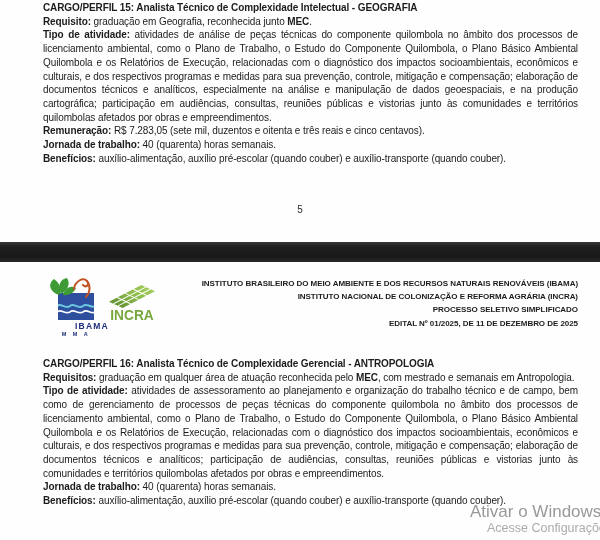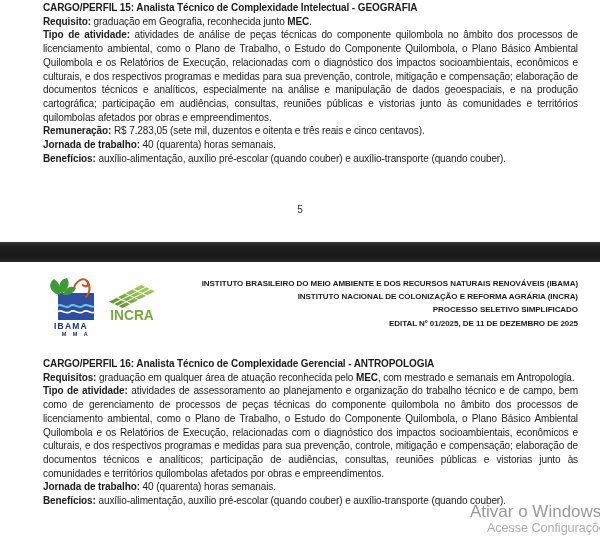--- a/index.html
+++ b/index.html
@@ -35,21 +35,21 @@
 
   
   .doc-header{position:absolute;left:0;top:0;width:600px;height:95px;}
   .header-lines{
     position:absolute;right:22px;top:15px;
     text-align:right;font-size:8px;font-weight:700;line-height:13.2px;
     color:#1b1b1b;white-space:nowrap;letter-spacing:-0.05px;margin-left:28px;
   }
   .ibama-logo{position:absolute;left:45px;top:15px;width:54px;height:62px;}
   .ibama-caption{
-    position:absolute;left:2px;top:44px;width:48px;text-align:center;
+    position:absolute;left:23px;top:44px;width:48px;text-align:center;
     font-size:8.5px;font-weight:700;color:#1d2f7c;letter-spacing:1.2px;
   }
   .ibama-subcaption{
     position:absolute;left:7px;top:54px;width:48px;text-align:center;
     font-size:5.5px;font-weight:700;color:#1d2f7c;letter-spacing:2.5px;
   }
   .incra-logo{position:absolute;left:104px;top:22px;width:56px;height:44px;}
   .incra-caption{
     position:absolute;left:0px;top:23px;width:56px;text-align:center;
     font-size:14px;font-weight:700;color:#79a83e;letter-spacing:0px;

